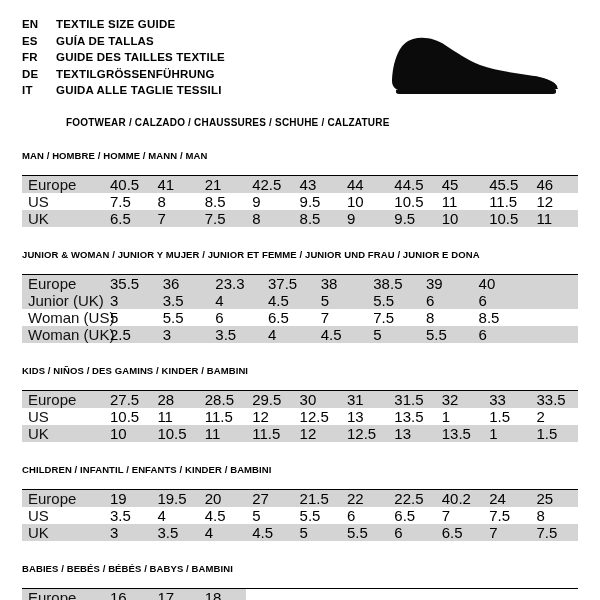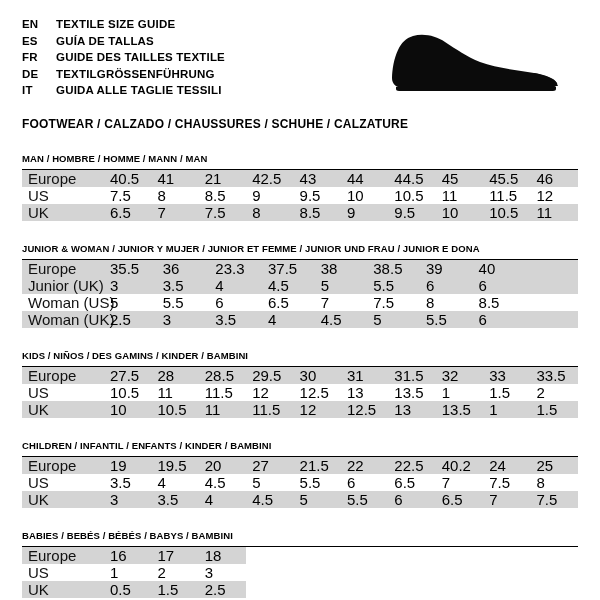--- a/index.html
+++ b/index.html
@@ -17,21 +17,21 @@
   .page {
     position: relative;
     width: 600px;
     height: 600px;
     box-sizing: border-box;
     padding: 16px 22px 0 22px;
   }
   
   .header {
     display: flex;
-    align-items: center;
+    align-items: flex-end;
     justify-content: space-between;
   }
   .lang-list {
     display: block;
   }
   .lang-row {
     display: flex;
     align-items: baseline;
     line-height: 16.5px;
     font-size: 11.5px;
@@ -43,35 +43,36 @@
     flex: 0 0 34px;
   }
   .lang-title {
     white-space: nowrap;
   }
   .shoe-art {
     margin-top: 12px;
     margin-right: 18px;
   }
   .section-title {
-    font-size: 12px;
+    font-size: 10px;
     font-weight: bold;
     letter-spacing: 0.2px;
     margin-top: 18px;
+    margin-left: 44px;
   }
   
   .block {
     margin-top: 22px;
   }
   .block-title {
     font-size: 9.5px;
     font-weight: bold;
     letter-spacing: 0.1px;
     border-bottom: 1px solid #000000;
-    padding-bottom: 5px;
+    padding-bottom: 14px;
     margin-bottom: 0;
   }
   table.size-table {
     border-collapse: collapse;
     width: 100%;
     table-layout: fixed;
     font-size: 15px;
   }
   table.size-table td {
     height: 17px;

